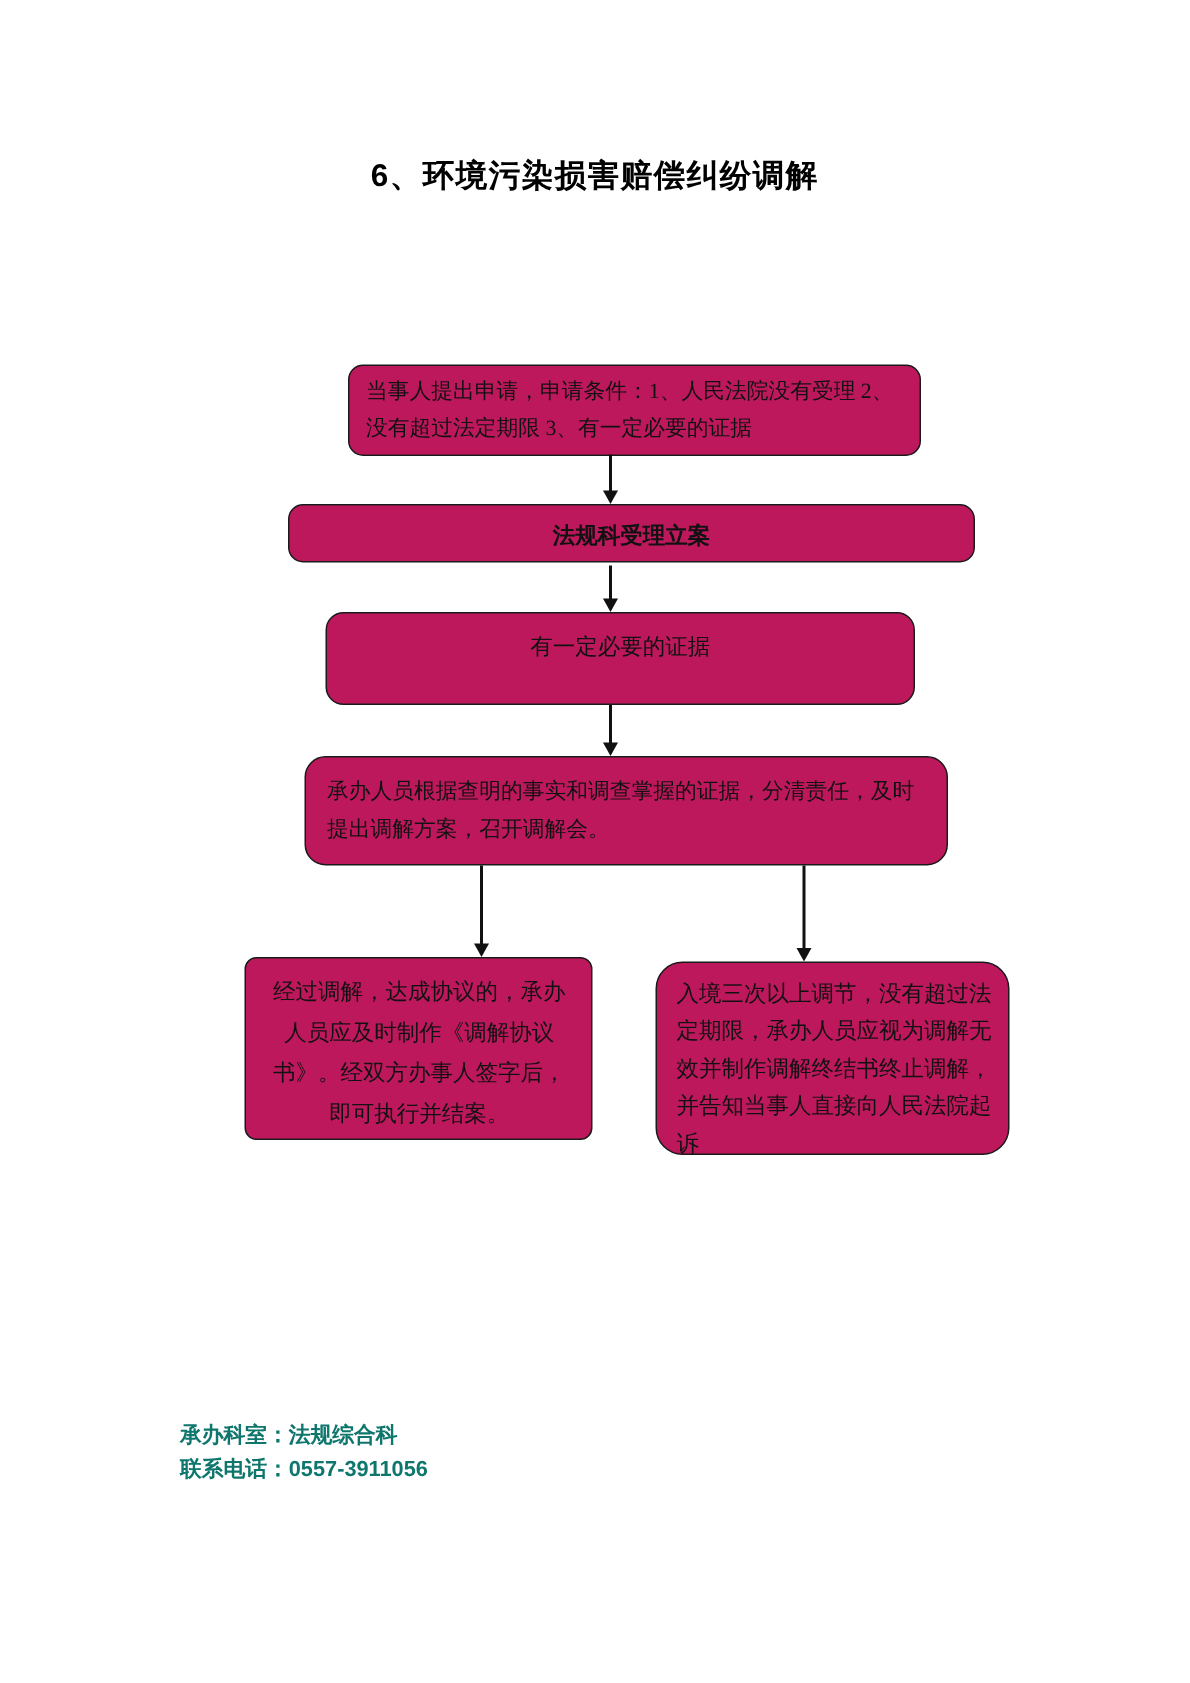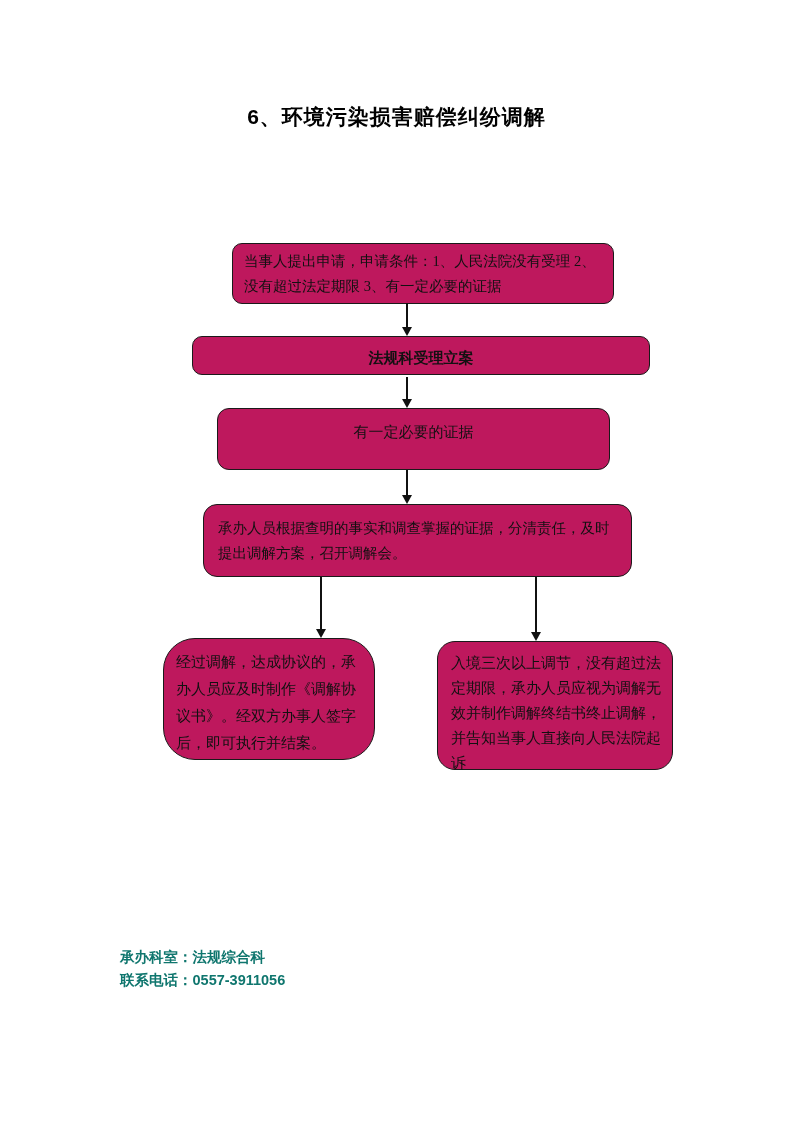--- a/index.html
+++ b/index.html
@@ -54,24 +54,24 @@
     text-align: center;
     font-size: 15px;
   }
   .node-plan {
     left: 203px; top: 504px; width: 429px; height: 73px;
     border-radius: 14px;
     padding: 11px 14px 0 14px;
     text-align: left;
   }
   .node-success {
-    left: 163px; top: 638px; width: 212px; height: 122px;
-    border-radius: 32px;
+    left: 163px; top: 638px; width: 232px; height: 122px;
+    border-radius: 8px;
     padding: 10px 11px 0 12px;
-    text-align: left;
+    text-align: center;
     font-size: 15px;
     line-height: 27px;
   }
   .node-fail {
     left: 437px; top: 641px; width: 236px; height: 129px;
     border-radius: 18px;
     padding: 9px 10px 0 13px;
     text-align: left;
     font-size: 15px;
     line-height: 25px;

